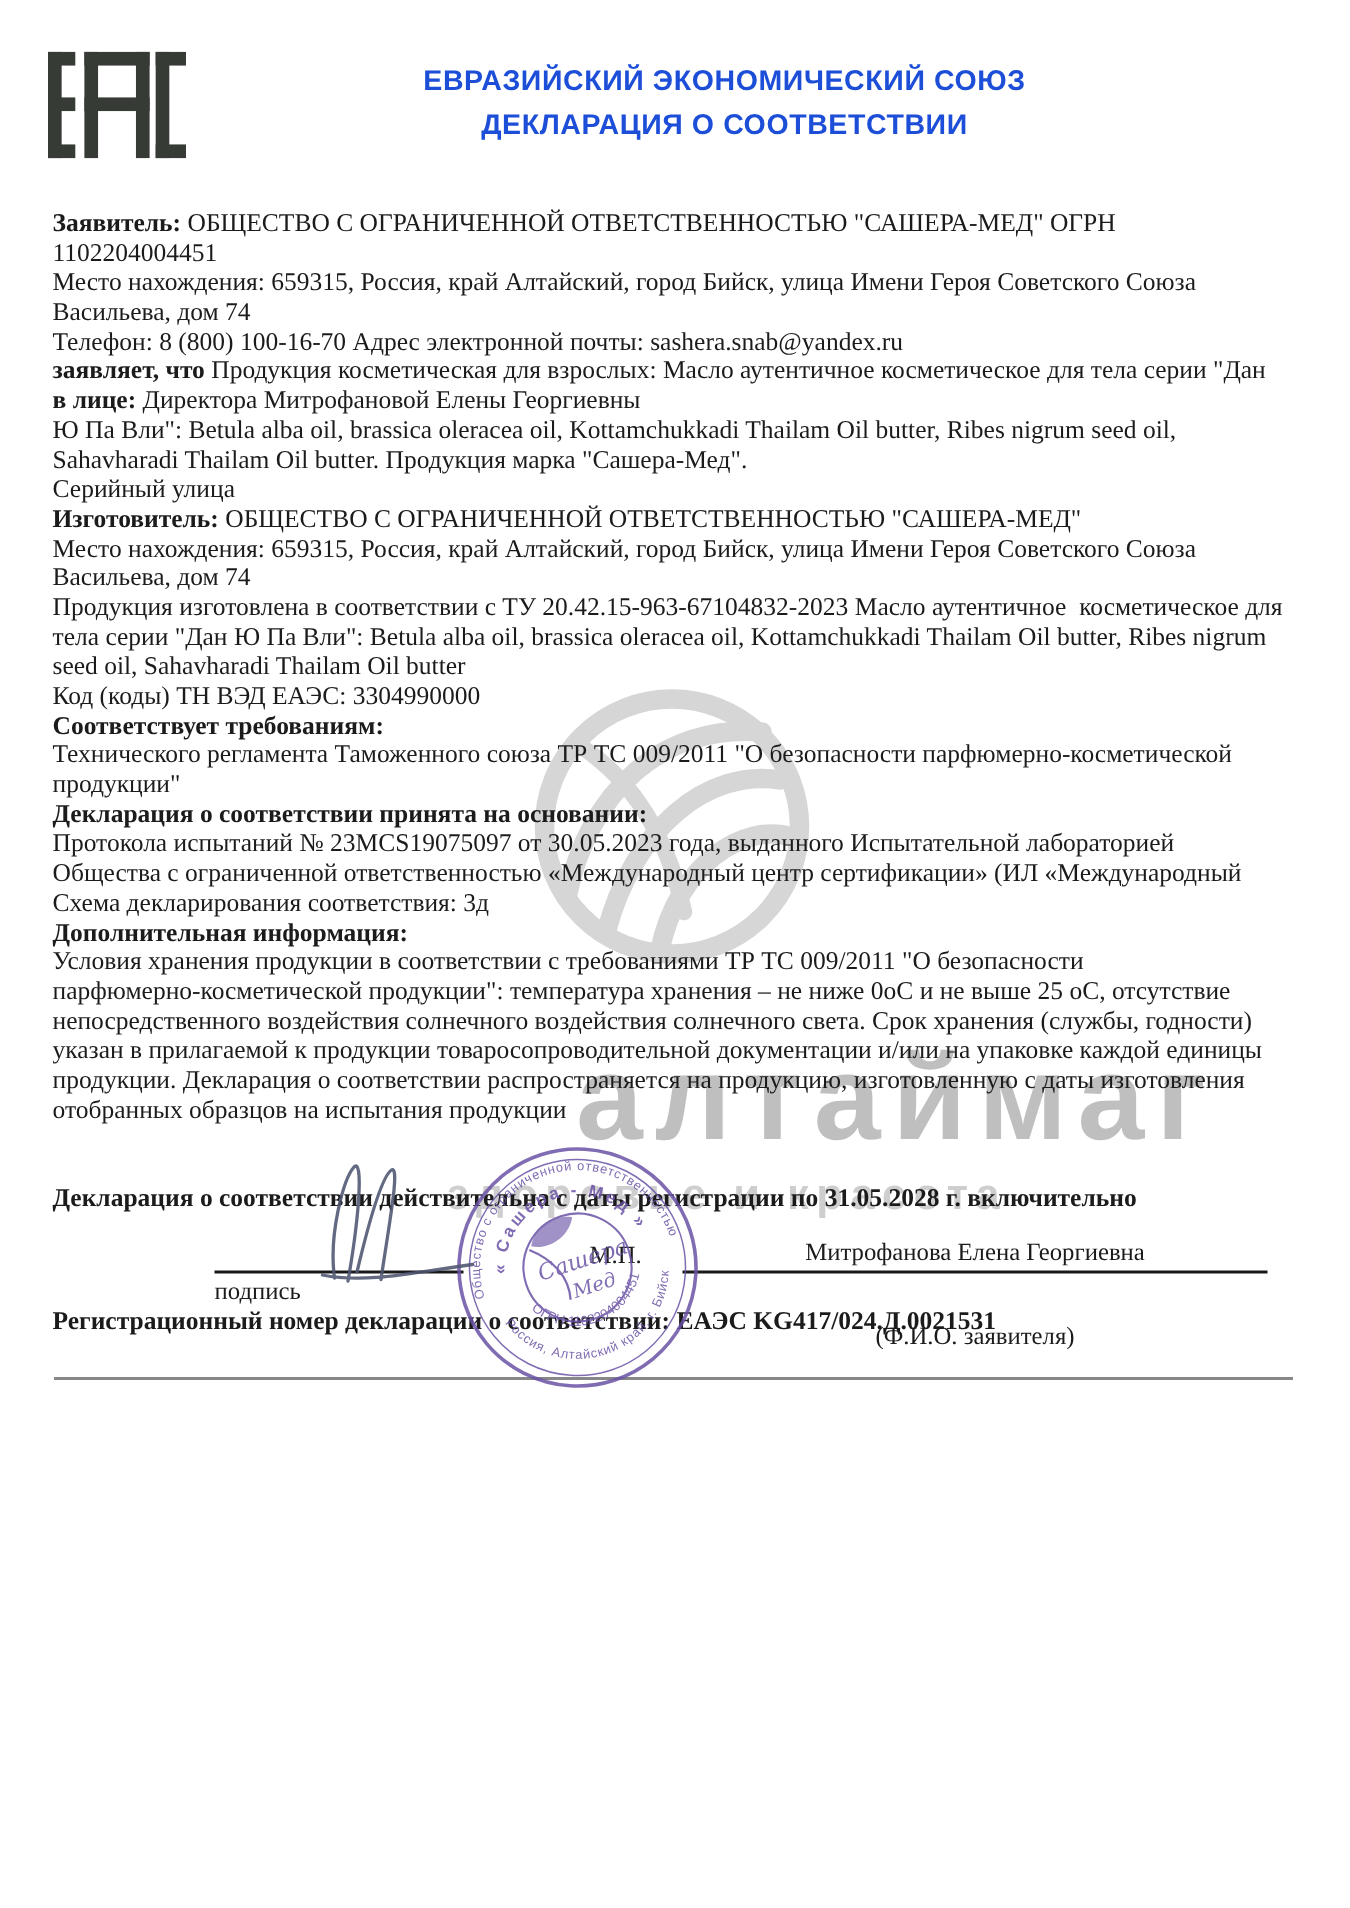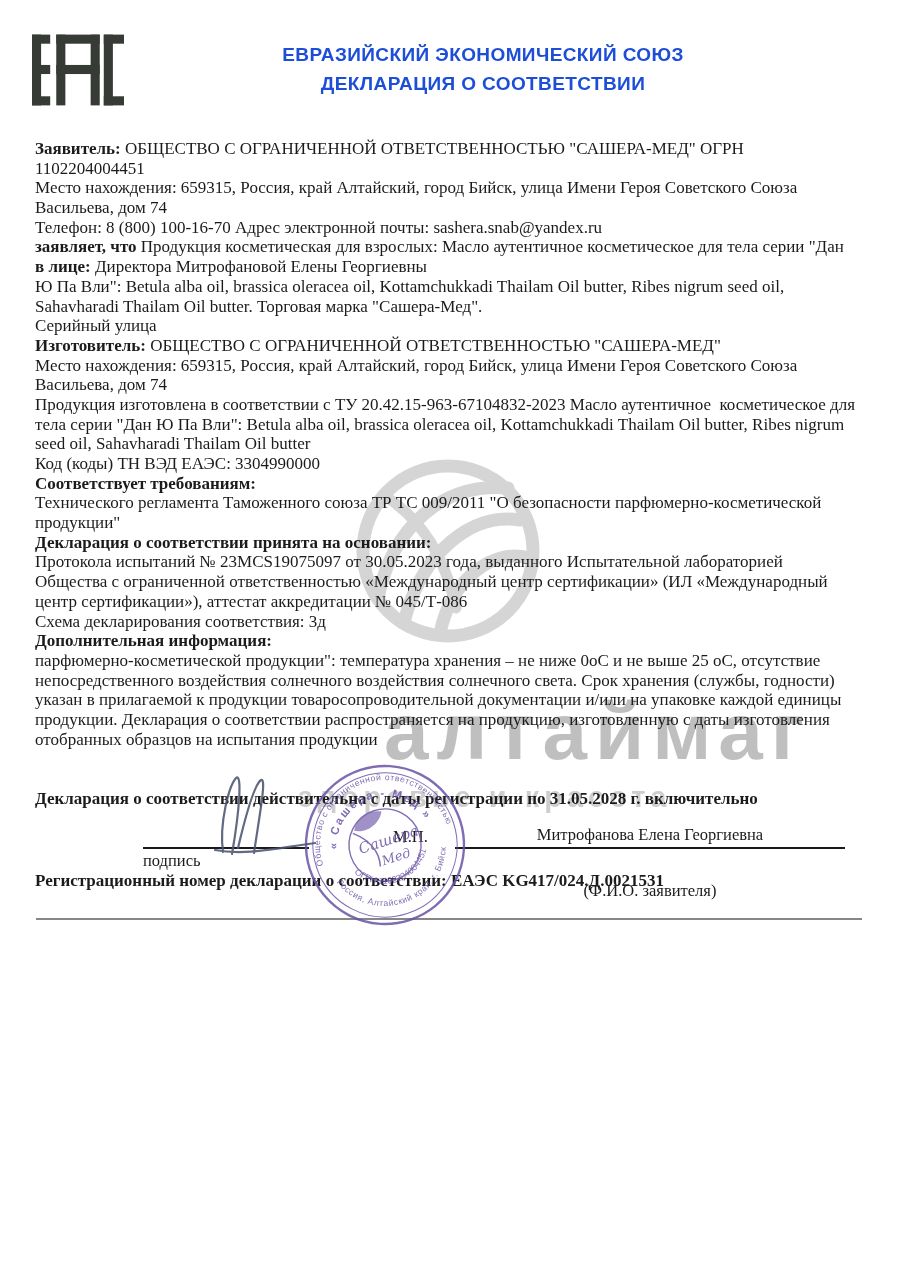--- a/index.html
+++ b/index.html
@@ -85,38 +85,38 @@
 
   <div class="doc-text">
       <div class="tline"><span class="b">Заявитель: </span><span>ОБЩЕСТВО С ОГРАНИЧЕННОЙ ОТВЕТСТВЕННОСТЬЮ "САШЕРА-МЕД" ОГРН</span></div>
       <div class="tline"><span>1102204004451</span></div>
       <div class="tline"><span>Место нахождения: 659315, Россия, край Алтайский, город Бийск, улица Имени Героя Советского Союза</span></div>
       <div class="tline"><span>Васильева, дом 74</span></div>
       <div class="tline"><span>Телефон: 8 (800) 100-16-70 Адрес электронной почты: sashera.snab@yandex.ru</span></div>
       <div class="tline"><span class="b">заявляет, что </span><span>Продукция косметическая для взрослых: Масло аутентичное косметическое для тела серии "Дан</span></div>
       <div class="tline"><span class="b">в лице: </span><span>Директора Митрофановой Елены Георгиевны</span></div>
       <div class="tline"><span>Ю Па Вли": Betula alba oil, brassica oleracea oil, Kottamchukkadi Thailam Oil butter, Ribes nigrum seed oil,</span></div>
-      <div class="tline"><span>Sahavharadi Thailam Oil butter. Торговая марка "Сашера-Мед".</span></div>
+      <div class="tline"><span>Sahavharadi Thailam Oil butter. Продукция марка "Сашера-Мед".</span></div>
       <div class="tline"><span>Серийный улица</span></div>
       <div class="tline"><span class="b">Изготовитель: </span><span>ОБЩЕСТВО С ОГРАНИЧЕННОЙ ОТВЕТСТВЕННОСТЬЮ "САШЕРА-МЕД"</span></div>
       <div class="tline"><span>Место нахождения: 659315, Россия, край Алтайский, город Бийск, улица Имени Героя Советского Союза</span></div>
       <div class="tline"><span>Васильева, дом 74</span></div>
       <div class="tline"><span>Продукция изготовлена в соответствии с ТУ 20.42.15-963-67104832-2023 Масло аутентичное  косметическое для</span></div>
       <div class="tline"><span>тела серии "Дан Ю Па Вли": Betula alba oil, brassica oleracea oil, Kottamchukkadi Thailam Oil butter, Ribes nigrum</span></div>
       <div class="tline"><span>seed oil, Sahavharadi Thailam Oil butter</span></div>
       <div class="tline"><span>Код (коды) ТН ВЭД ЕАЭС: 3304990000</span></div>
       <div class="tline"><span class="b">Соответствует требованиям:</span></div>
       <div class="tline"><span>Технического регламента Таможенного союза ТР ТС 009/2011 "О безопасности парфюмерно-косметической</span></div>
       <div class="tline"><span>продукции"</span></div>
       <div class="tline"><span class="b">Декларация о соответствии принята на основании:</span></div>
       <div class="tline"><span>Протокола испытаний № 23MCS19075097 от 30.05.2023 года, выданного Испытательной лабораторией</span></div>
       <div class="tline"><span>Общества с ограниченной ответственностью «Международный центр сертификации» (ИЛ «Международный</span></div>
-      <div class="tline"><span>центр сертификации»), аттестат аккредитации № 045/Т-086</span></div>
       <div class="tline"><span>Схема декларирования соответствия: 3д</span></div>
       <div class="tline"><span class="b">Дополнительная информация:</span></div>
+      <div class="tline"><span>Условия хранения продукции в соответствии с требованиями ТР ТС 009/2011 "О безопасности</span></div>
       <div class="tline"><span>парфюмерно-косметической продукции": температура хранения – не ниже 0оС и не выше 25 оС, отсутствие</span></div>
       <div class="tline"><span>непосредственного воздействия солнечного воздействия солнечного света. Срок хранения (службы, годности)</span></div>
       <div class="tline"><span>указан в прилагаемой к продукции товаросопроводительной документации и/или на упаковке каждой единицы</span></div>
       <div class="tline"><span>продукции. Декларация о соответствии распространяется на продукцию, изготовленную с даты изготовления</span></div>
       <div class="tline"><span>отобранных образцов на испытания продукции</span></div>
     </div>
 
   <div class="valid-line">Декларация о соответствии действительна с даты регистрации по 31.05.2028 г. включительно</div>
 
   <div class="sig-line-left"></div>

